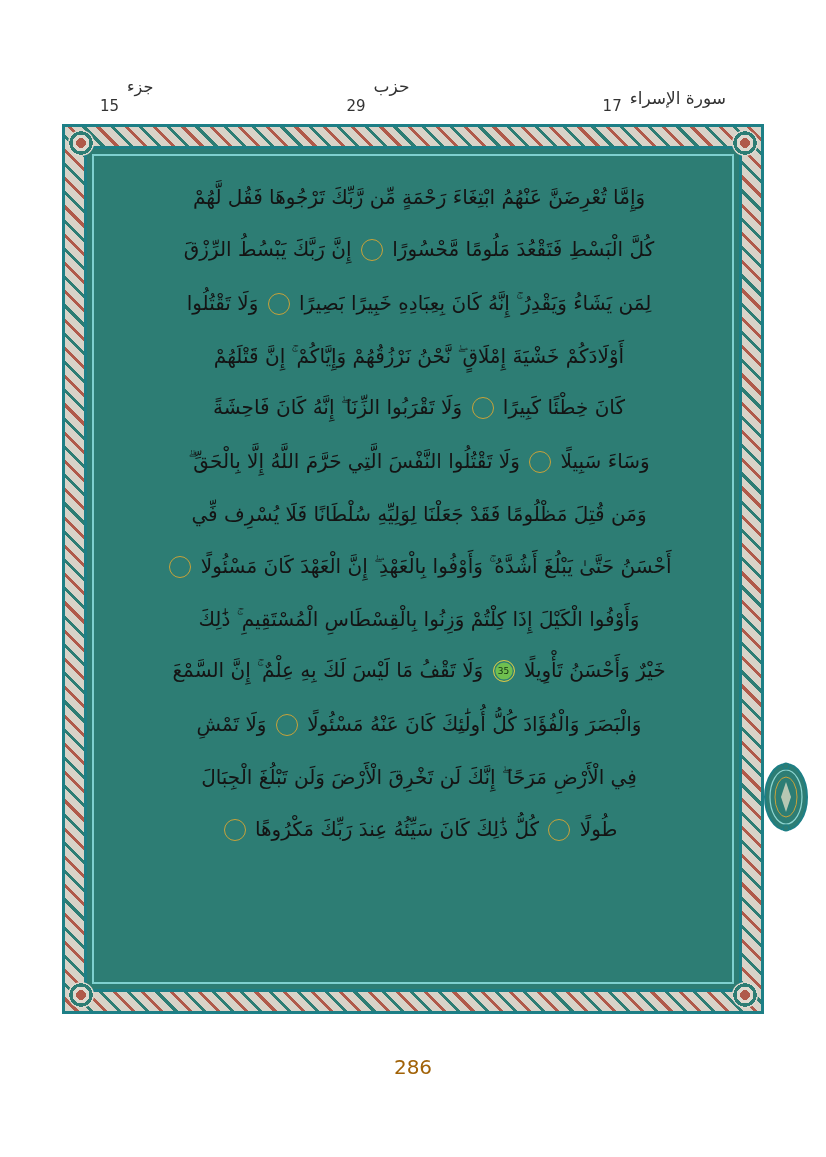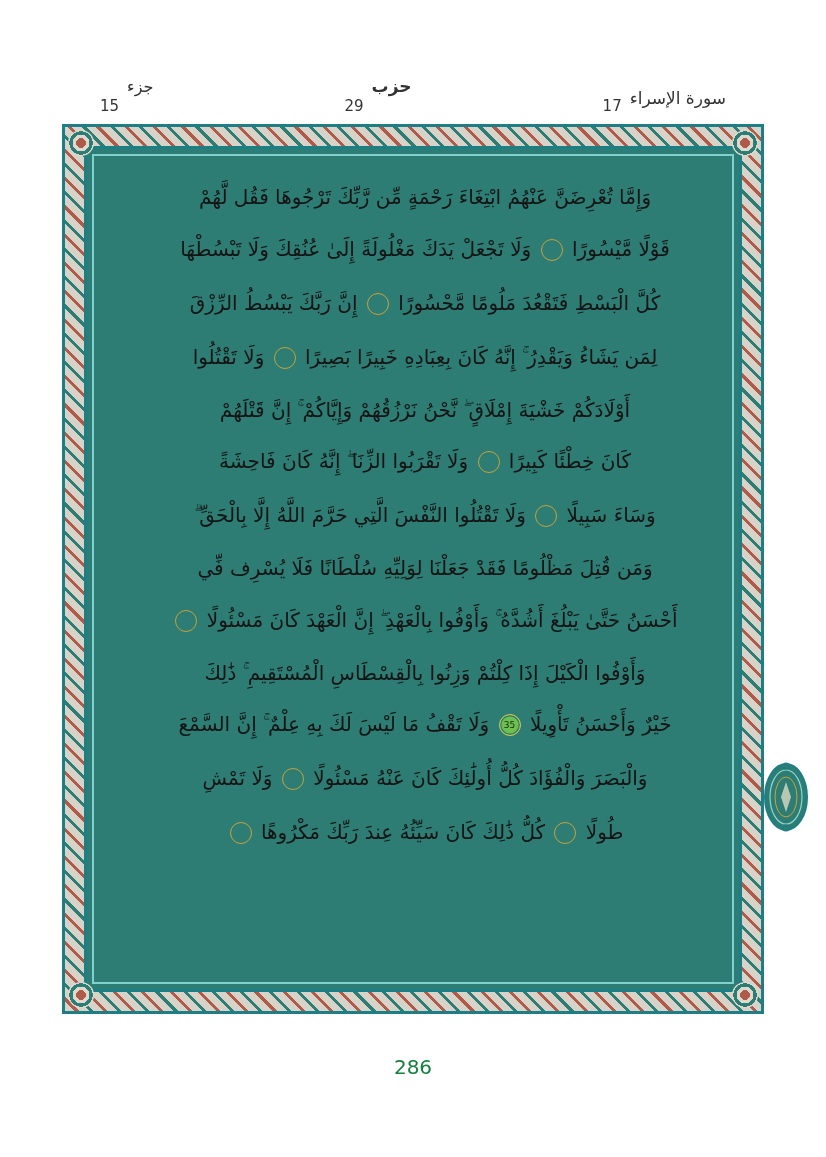--- a/index.html
+++ b/index.html
@@ -34,21 +34,21 @@
     direction: rtl;
     color: #3a3a3a;
   }
   .header-item {
     font-family: "DejaVu Sans", sans-serif;
     font-size: 17px;
     color: #333333;
     white-space: nowrap;
   }
   .header-sura { font-size: 17px; margin-top: 24px; }
-  .header-hizb { font-size: 17px; font-weight: bold; }
+  .header-hizb { font-size: 17px; }
   .header-juz  { font-size: 16px; }
   .header-num  { font-size: 15px; margin-top: 40px; }
   .hdr-group {
     display: flex;
     align-items: center;
     gap: 8px;
   }
 
   
   .frame-outer {
@@ -85,21 +85,21 @@
     width: 642px;
     height: 830px;
     box-sizing: border-box;
     border: 2px solid #7fd0cf;
     background: #2d7d74;
   }
 
   
   .quran-text {
     position: absolute;
-    left: 116px;
+    left: 110px;
     top: 166px;
     width: 618px;
     height: 806px;
     box-sizing: border-box;
     padding: 6px 10px;
     direction: rtl;
     text-align: center;
     color: #1c1c1c;
     font-family: "DejaVu Sans", sans-serif;
     overflow: hidden;
@@ -151,21 +151,21 @@
   .medallion svg { display: block; }
 
   
   .page-number {
     position: absolute;
     left: 0;
     right: 0;
     top: 1055px;
     text-align: center;
     font-size: 20px;
-    color: #15803d;
+    color: #a16207;
     font-family: "DejaVu Sans", sans-serif;
   }
 
   
   .rosette {
     position: absolute;
     width: 26px;
     height: 26px;
     border-radius: 50%;
     background:
@@ -200,31 +200,31 @@
   <div class="frame-mid"></div>
   <div class="frame-inner"></div>
 
   <div class="rosette tl"></div>
   <div class="rosette tr"></div>
   <div class="rosette bl"></div>
   <div class="rosette br"></div>
 
   <div class="quran-text" id="quran-text">
       <div class="aya-line shrink"><span>وَإِمَّا تُعْرِضَنَّ عَنْهُمُ ابْتِغَاءَ رَحْمَةٍ مِّن رَّبِّكَ تَرْجُوهَا فَقُل لَّهُمْ</span></div>
-      <div class="aya-line shrink"><span>قَوْلًا مَّيْسُورًا </span><span class="aya-mark"></span><span> وَلَا تَجْعَلْ يَدَكَ مَغْلُولَةً إِلَىٰ عُنُقِكَ وَلَا تَبْسُطْهَا</span></div>
       <div class="aya-line shrink"><span>كُلَّ الْبَسْطِ فَتَقْعُدَ مَلُومًا مَّحْسُورًا </span><span class="aya-mark"></span><span> إِنَّ رَبَّكَ يَبْسُطُ الرِّزْقَ</span></div>
       <div class="aya-line shrink"><span>لِمَن يَشَاءُ وَيَقْدِرُ ۚ إِنَّهُ كَانَ بِعِبَادِهِ خَبِيرًا بَصِيرًا </span><span class="aya-mark"></span><span> وَلَا تَقْتُلُوا</span></div>
       <div class="aya-line shrink"><span>أَوْلَادَكُمْ خَشْيَةَ إِمْلَاقٍ ۖ نَّحْنُ نَرْزُقُهُمْ وَإِيَّاكُمْ ۚ إِنَّ قَتْلَهُمْ</span></div>
       <div class="aya-line shrink"><span>كَانَ خِطْئًا كَبِيرًا </span><span class="aya-mark"></span><span> وَلَا تَقْرَبُوا الزِّنَا ۖ إِنَّهُ كَانَ فَاحِشَةً</span></div>
       <div class="aya-line shrink"><span>وَسَاءَ سَبِيلًا </span><span class="aya-mark"></span><span> وَلَا تَقْتُلُوا النَّفْسَ الَّتِي حَرَّمَ اللَّهُ إِلَّا بِالْحَقِّ ۗ</span></div>
       <div class="aya-line shrink"><span>وَمَن قُتِلَ مَظْلُومًا فَقَدْ جَعَلْنَا لِوَلِيِّهِ سُلْطَانًا فَلَا يُسْرِف فِّي</span></div>
       <div class="aya-line shrink"><span>أَحْسَنُ حَتَّىٰ يَبْلُغَ أَشُدَّهُ ۚ وَأَوْفُوا بِالْعَهْدِ ۖ إِنَّ الْعَهْدَ كَانَ مَسْئُولًا </span><span class="aya-mark"></span></div>
       <div class="aya-line shrink"><span>وَأَوْفُوا الْكَيْلَ إِذَا كِلْتُمْ وَزِنُوا بِالْقِسْطَاسِ الْمُسْتَقِيمِ ۚ ذَٰلِكَ</span></div>
       <div class="aya-line shrink"><span>خَيْرٌ وَأَحْسَنُ تَأْوِيلًا </span><span class="aya-mark hl">35</span><span> وَلَا تَقْفُ مَا لَيْسَ لَكَ بِهِ عِلْمٌ ۚ إِنَّ السَّمْعَ</span></div>
       <div class="aya-line shrink"><span>وَالْبَصَرَ وَالْفُؤَادَ كُلُّ أُولَٰئِكَ كَانَ عَنْهُ مَسْئُولًا </span><span class="aya-mark"></span><span> وَلَا تَمْشِ</span></div>
+      <div class="aya-line shrink"><span>فِي الْأَرْضِ مَرَحًا ۖ إِنَّكَ لَن تَخْرِقَ الْأَرْضَ وَلَن تَبْلُغَ الْجِبَالَ</span></div>
       <div class="aya-line shrink"><span>طُولًا </span><span class="aya-mark"></span><span> كُلُّ ذَٰلِكَ كَانَ سَيِّئُهُ عِندَ رَبِّكَ مَكْرُوهًا </span><span class="aya-mark"></span></div>
     </div>
 
   <div class="medallion">
     <svg width="48" height="74" viewBox="0 0 48 74">
       <ellipse cx="24" cy="37" rx="21" ry="33" fill="#2d7d74" stroke="#1d7f86" stroke-width="2"></ellipse>
       <ellipse cx="24" cy="37" rx="16" ry="27" fill="none" stroke="#8fd6d2" stroke-width="1.2"></ellipse>
       <ellipse cx="24" cy="37" rx="11" ry="20" fill="none" stroke="#c8a23a" stroke-width="1"></ellipse>
       <path d="M24 22 L29 37 L24 52 L19 37 Z" fill="#e6e0c8" opacity="0.75"></path>
       <circle cx="24" cy="6" r="3" fill="#2d7d74" stroke="#1d7f86" stroke-width="1.2"></circle>

